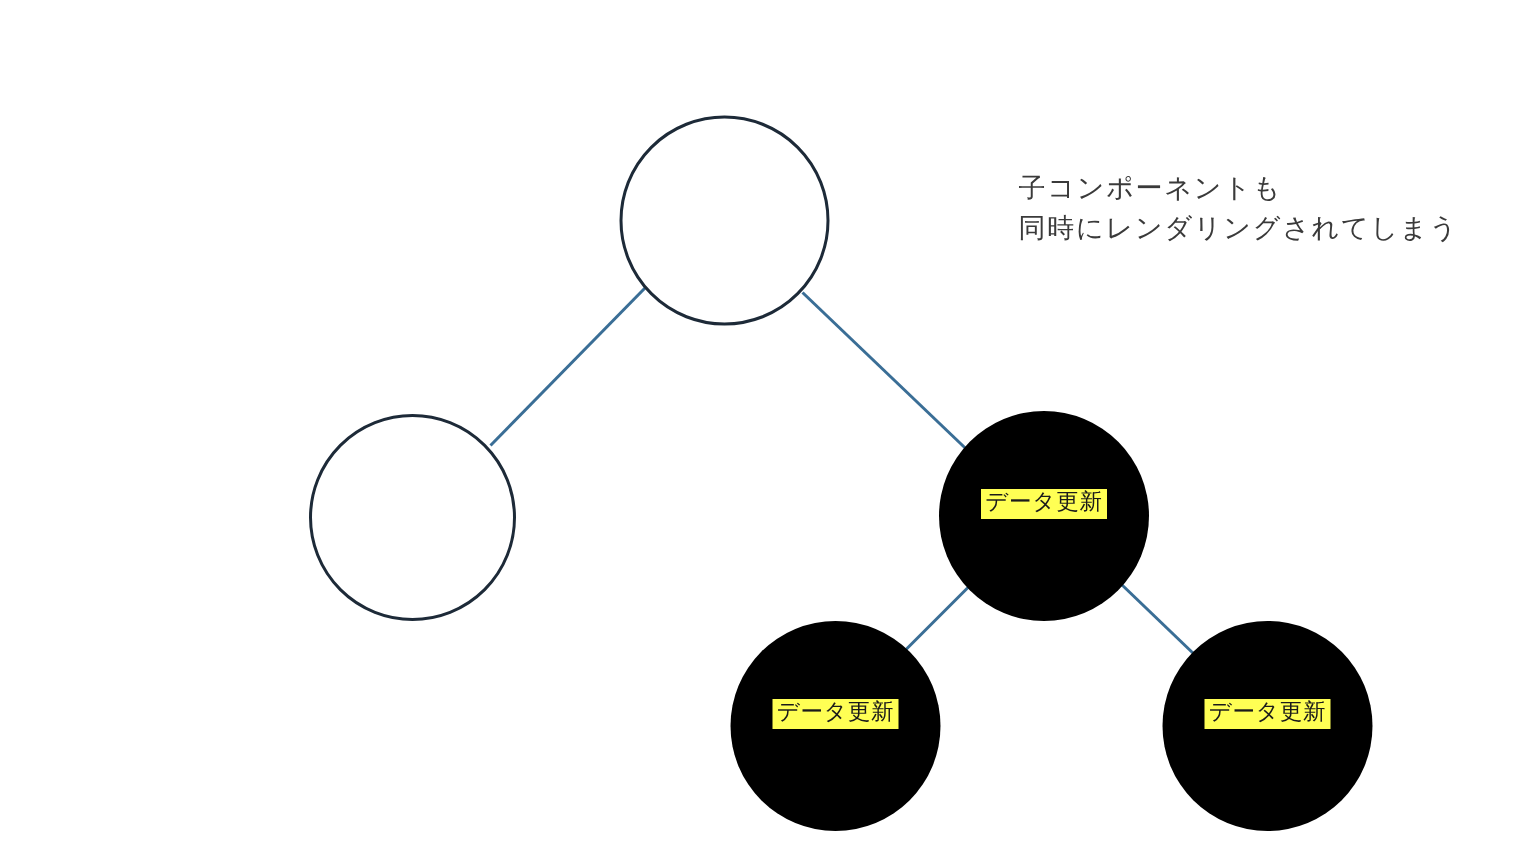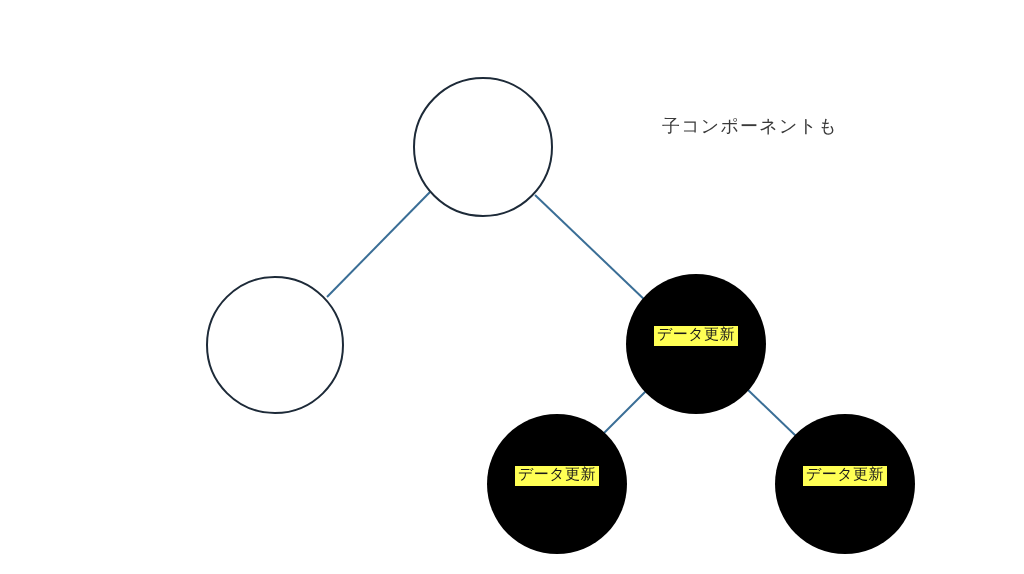--- a/index.html
+++ b/index.html
@@ -57,20 +57,21 @@
     top: 112px;
     color: #3a3a3a;
     font-size: 18px;
     line-height: 27px;
     letter-spacing: 1.2px;
     white-space: nowrap;
     font-family: "DejaVu Sans", "Liberation Sans", sans-serif;
   }
   .annotation div {
     display: block;
+    margin-left: 17px;
   }
 </style>
 </head>
 <body>
 
 <div id="canvas" style="background: rgb(255, 255, 255);">
 
   <svg id="edges" viewBox="0 0 1024 574" xmlns="http://www.w3.org/2000/svg">
       <line x1="430" y1="192" x2="327" y2="297" stroke="#3a6e96" stroke-width="2"></line>
       <line x1="535" y1="195" x2="648" y2="303" stroke="#3a6e96" stroke-width="2"></line>
@@ -93,15 +94,16 @@
   <div class="node node-filled" style="left: 487px; top: 414px; width: 140px; height: 140px; background: rgb(0, 0, 0);">
     <span class="node-label" style="background: rgb(255, 255, 84); color: rgb(26, 26, 26); position: relative; top: -8px;">データ更新</span>
   </div>
 
   <div class="node node-filled" style="left: 775px; top: 414px; width: 140px; height: 140px; background: rgb(0, 0, 0);">
     <span class="node-label" style="background: rgb(255, 255, 84); color: rgb(26, 26, 26); position: relative; top: -8px;">データ更新</span>
   </div>
 
   <div class="annotation" style="color: rgb(58, 58, 58);">
     <div>子コンポーネントも</div>
+    <div>同時にレンダリングされてしまう</div>
   </div>
 
 </div>
 
 </body></html>

